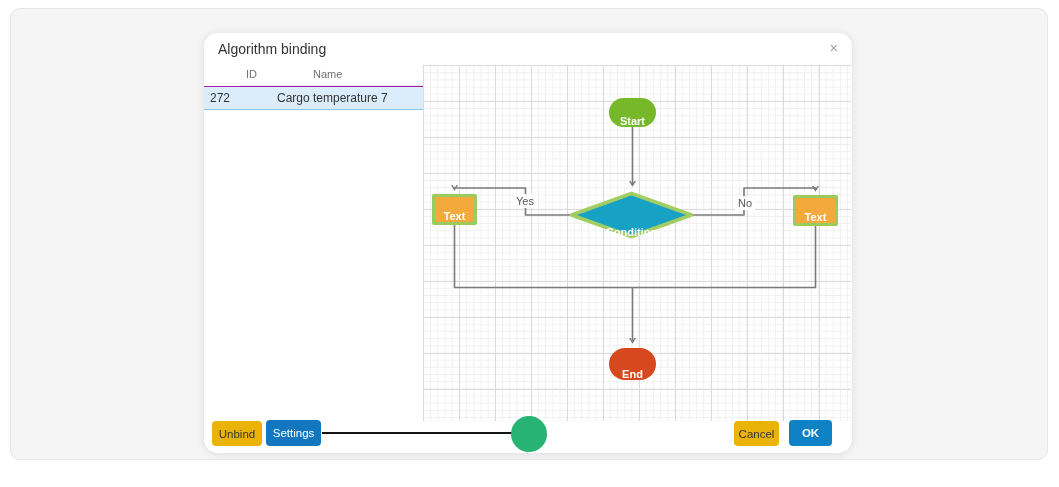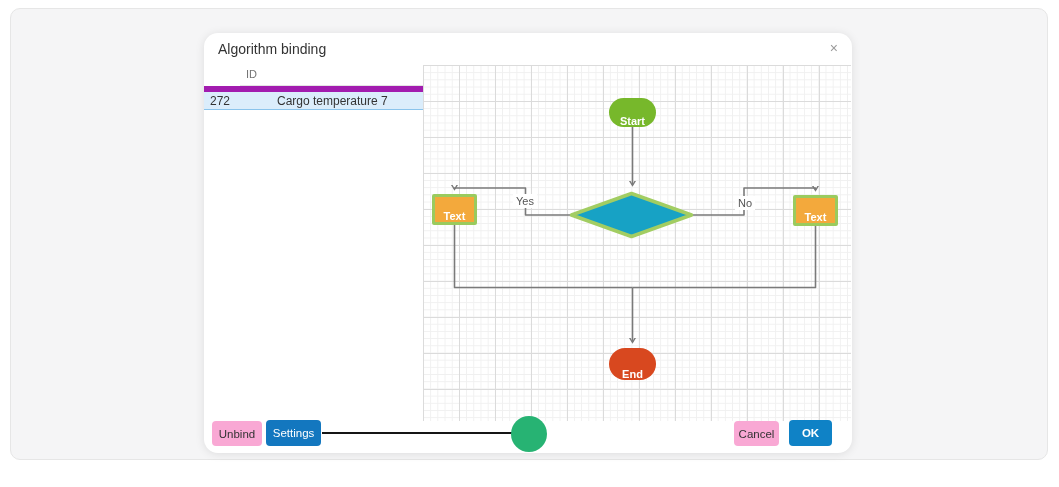--- a/index.html
+++ b/index.html
@@ -15,21 +15,21 @@
   .dialog-title { position:absolute; left:14px; top:8px; font-size:14px; font-weight:500; color:#333; }
   .close-x { position:absolute; right:14px; top:7px; font-size:14px; color:#9a9a9a; cursor:pointer; line-height:16px; }
 
   
   .tbl-header { position:absolute; left:0; top:29px; width:219px; height:24px;
     border-bottom:1px solid #E4E4E4; font-size:11px; color:#737373;margin-left:36px; }
   .tbl-header .cell, .tbl-row .cell { position:absolute; top:0; height:100%; display:flex; align-items:center; }
   .cell-id { left:6px; width:60px; }
   .cell-name { left:73px; width:140px; }
   .tbl-row { position:absolute; left:0; top:53px; width:219px; height:24px;
-    background:#DBEDFB; border-top:6px solid #a21caf; border-bottom:1px solid #8AC4EC;
+    background:#DBEDFB; border-top:1px solid #a21caf; border-bottom:1px solid #8AC4EC;
     font-size:12px; color:#333; cursor:pointer; }
 
   
   .canvas { position:absolute; left:219px; top:32px; width:428px; height:356px; background:#ffffff;
     background-image:
       linear-gradient(90deg, #DBDBDB 1px, transparent 1px),
       linear-gradient(#DBDBDB 1px, transparent 1px),
       linear-gradient(90deg, #F0F0F0 1px, transparent 1px),
       linear-gradient(#F0F0F0 1px, transparent 1px);
     background-size: 36px 36px, 36px 36px, 7.2px 7.2px, 7.2px 7.2px; }
@@ -45,21 +45,21 @@
   .node-text-left { left:9px; top:129px; }
   .node-text-right { left:370px; top:130px; }
 
   .edge-label { position:absolute; font-size:11px; color:#555; background:#ffffff; padding:0 3px; line-height:14px; }
   .label-yes { left:90px; top:129px; }
   .label-no { left:312px; top:131px; }
 
   
   .btn { position:absolute; display:flex; align-items:center; justify-content:center;
     font-size:11.5px; border-radius:4px; cursor:pointer; }
-  .btn-gray { background:#f9a8d4; color:#333; }
+  .btn-gray { background:#eab308; color:#333; }
   .btn-blue { color:#fff; }
   .btn-unbind { left:8px; top:388px; width:50px; height:25px; }
   .btn-settings { left:62px; top:387px; width:55px; height:26px; background:#1377BF; }
   .btn-cancel { left:530px; top:388px; width:45px; height:25px; }
   .btn-ok { left:585px; top:387px; width:43px; height:26px; background:#0F82C6; font-weight:bold; }
 
   
   .annot-line { position:absolute; left:322px; top:432px; width:190px; height:2px; background:#151515; }
   .annot-circle { position:absolute; left:511px; top:416px; width:36px; height:36px;
     border-radius:50%; background:#27B373; }
@@ -69,20 +69,21 @@
 
 <div class="stage">
   <div class="page-panel"></div>
 
   <div class="dialog">
     <div class="dialog-title">Algorithm binding</div>
     <div class="close-x">×</div>
 
     <div class="tbl-header">
       <div class="cell cell-id">ID</div>
+      <div class="cell cell-name">Name</div>
     </div>
     <div class="tbl-row">
       <div class="cell cell-id">272</div>
       <div class="cell cell-name">Cargo temperature 7</div>
     </div>
 
     <div class="canvas">
       <svg width="428" height="356" viewBox="0 0 428 356">
         <defs>
           <marker id="arrow" markerWidth="9" markerHeight="9" refX="4.5" refY="3" orient="auto" markerUnits="userSpaceOnUse">
@@ -96,20 +97,23 @@
           <path d="M31.5,160 V222.5 H209.5"></path>
           <path d="M392.5,161 V222.5 H209.5"></path>
           <path d="M209.5,222.5 V277" marker-end="url(#arrow)"></path>
         </g>
         <polygon points="208.5,128.5 268.5,150 208.5,171.5 148.5,150" stroke-width="3.5" stroke-linejoin="round" stroke="#A2CD62" fill="#17A2C5"></polygon>
       </svg>
 
       <div class="node node-start">
         <span>Start</span>
       </div>
+      <div class="node node-condition">
+        <span>Condition</span>
+      </div>
       <div class="node node-proc node-text-left">
         <span>Text</span>
       </div>
       <div class="node node-proc node-text-right">
         <span>Text</span>
       </div>
       <div class="node node-end">
         <span>End</span>
       </div>
 

